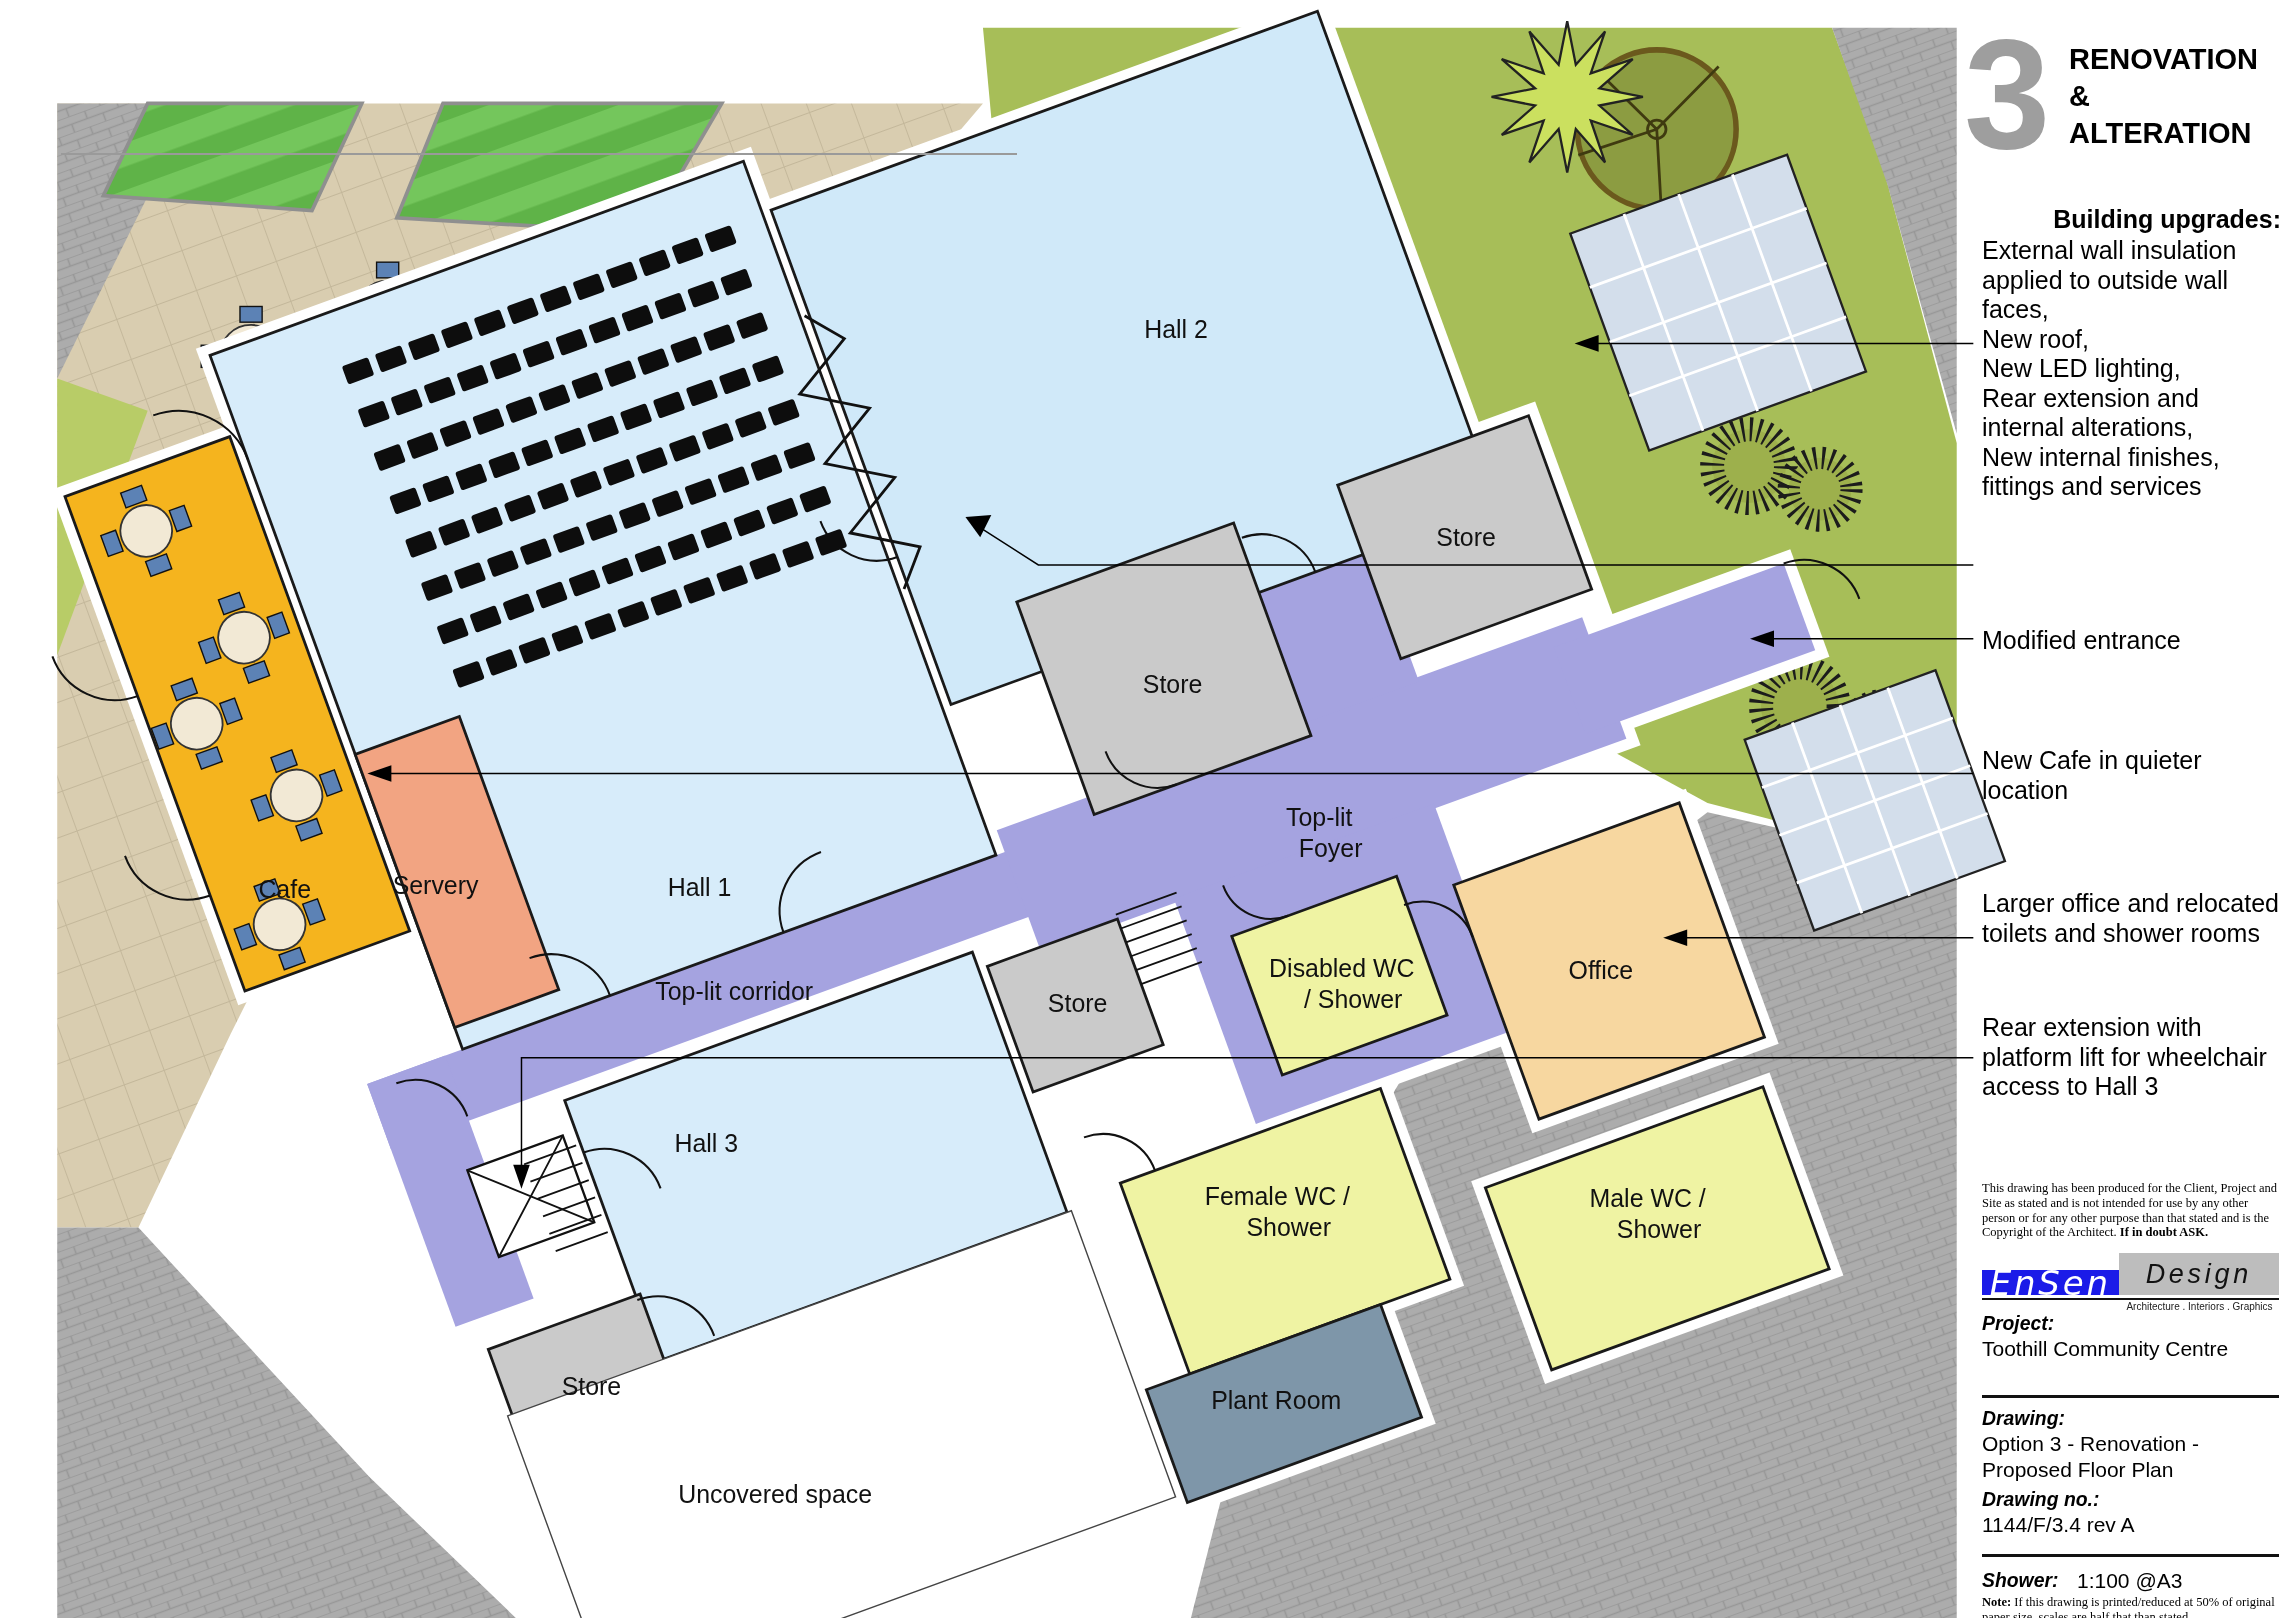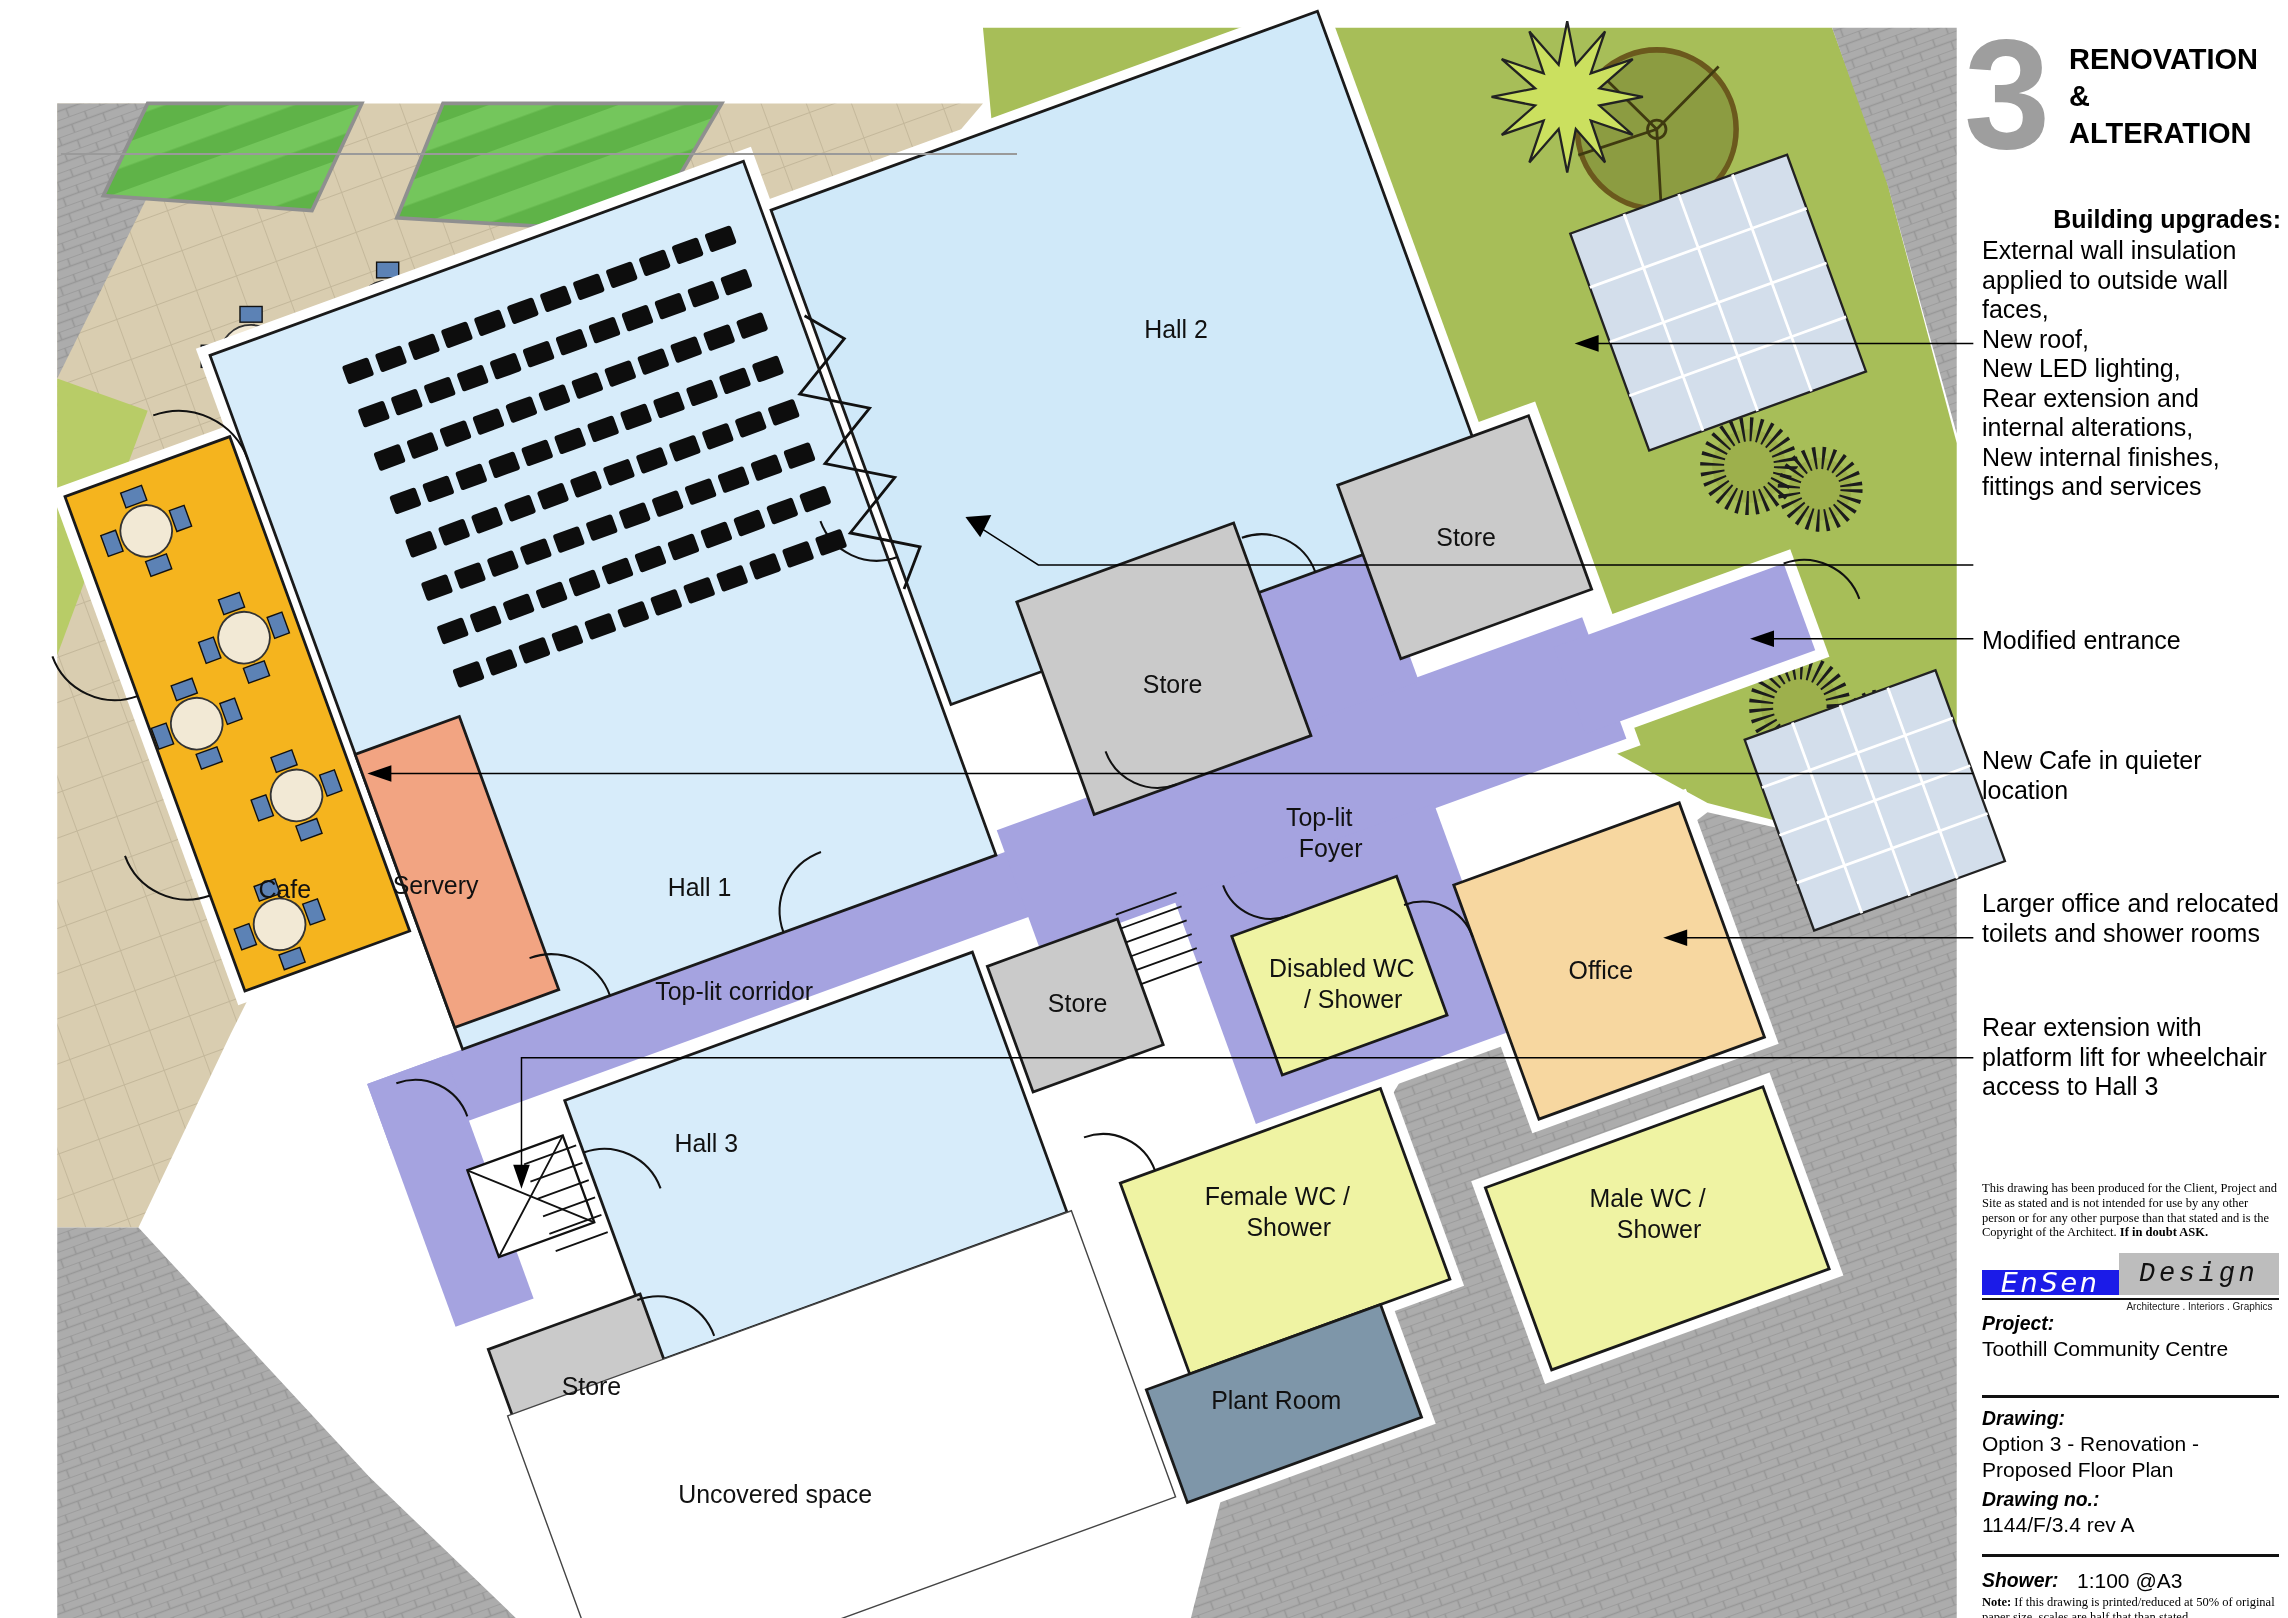--- a/index.html
+++ b/index.html
@@ -10,23 +10,23 @@
   .title{position:absolute;left:61px;top:89px;font-size:37px;white-space:nowrap;}
   .title b{font-weight:bold;}
   .title-underline{position:absolute;left:61px;top:153px;width:956px;height:1.8px;background:#9a9a9a;}
   .badge-num{position:absolute;left:1964px;top:16.6px;font-size:155px;font-weight:bold;color:#9e9e9e;line-height:1;}
   .badge-lines{position:absolute;left:2069px;top:41px;font-size:29px;font-weight:bold;line-height:37px;}
   .rc{position:absolute;left:1982px;width:299px;font-size:25px;line-height:29.5px;}
   .rc.bold{font-weight:bold;text-align:right;}
   .smalltxt{position:absolute;left:1982px;width:299px;font-size:12.5px;line-height:14.8px;font-family:Liberation Serif, serif;}
   .logo{position:absolute;left:1982px;top:1253px;width:297px;height:42px;display:flex;}
   .logo-blue{width:137px;background:#1b1be8;color:#fff;display:flex;align-items:center;justify-content:center;
-             font-family:"DejaVu Sans",sans-serif;font-style:italic;font-size:27px;letter-spacing:2.8px;margin-top:17px;}
+             font-family:"DejaVu Sans",sans-serif;font-style:italic;font-size:34px;letter-spacing:2.8px;margin-top:17px;}
   .logo-gray{width:161px;background:#bdbdbd;color:#111;display:flex;align-items:center;justify-content:center;
-             font-family:Liberation Mono, monospace;font-style:italic;font-size:27px;letter-spacing:3.7px;}
+             font-family:Liberation Sans, sans-serif;font-style:italic;font-size:27px;letter-spacing:3.7px;}
   .logo-underline{position:absolute;left:1982px;top:1298px;width:297px;height:1.8px;background:#111;}
   .logo-sub{position:absolute;left:2119px;top:1301px;width:161px;font-size:10px;text-align:center;color:#222;}
   .tlabel{position:absolute;left:1982px;font-size:19.4px;font-weight:bold;font-style:italic;}
   .tval{position:absolute;left:1982px;width:286px;font-size:21px;line-height:26px;}
   .trule{position:absolute;left:1982px;width:297px;height:2.8px;background:#111;}
   .scaleval{position:absolute;left:2077px;font-size:21px;}
 </style>
 </head>
 <body>
 

